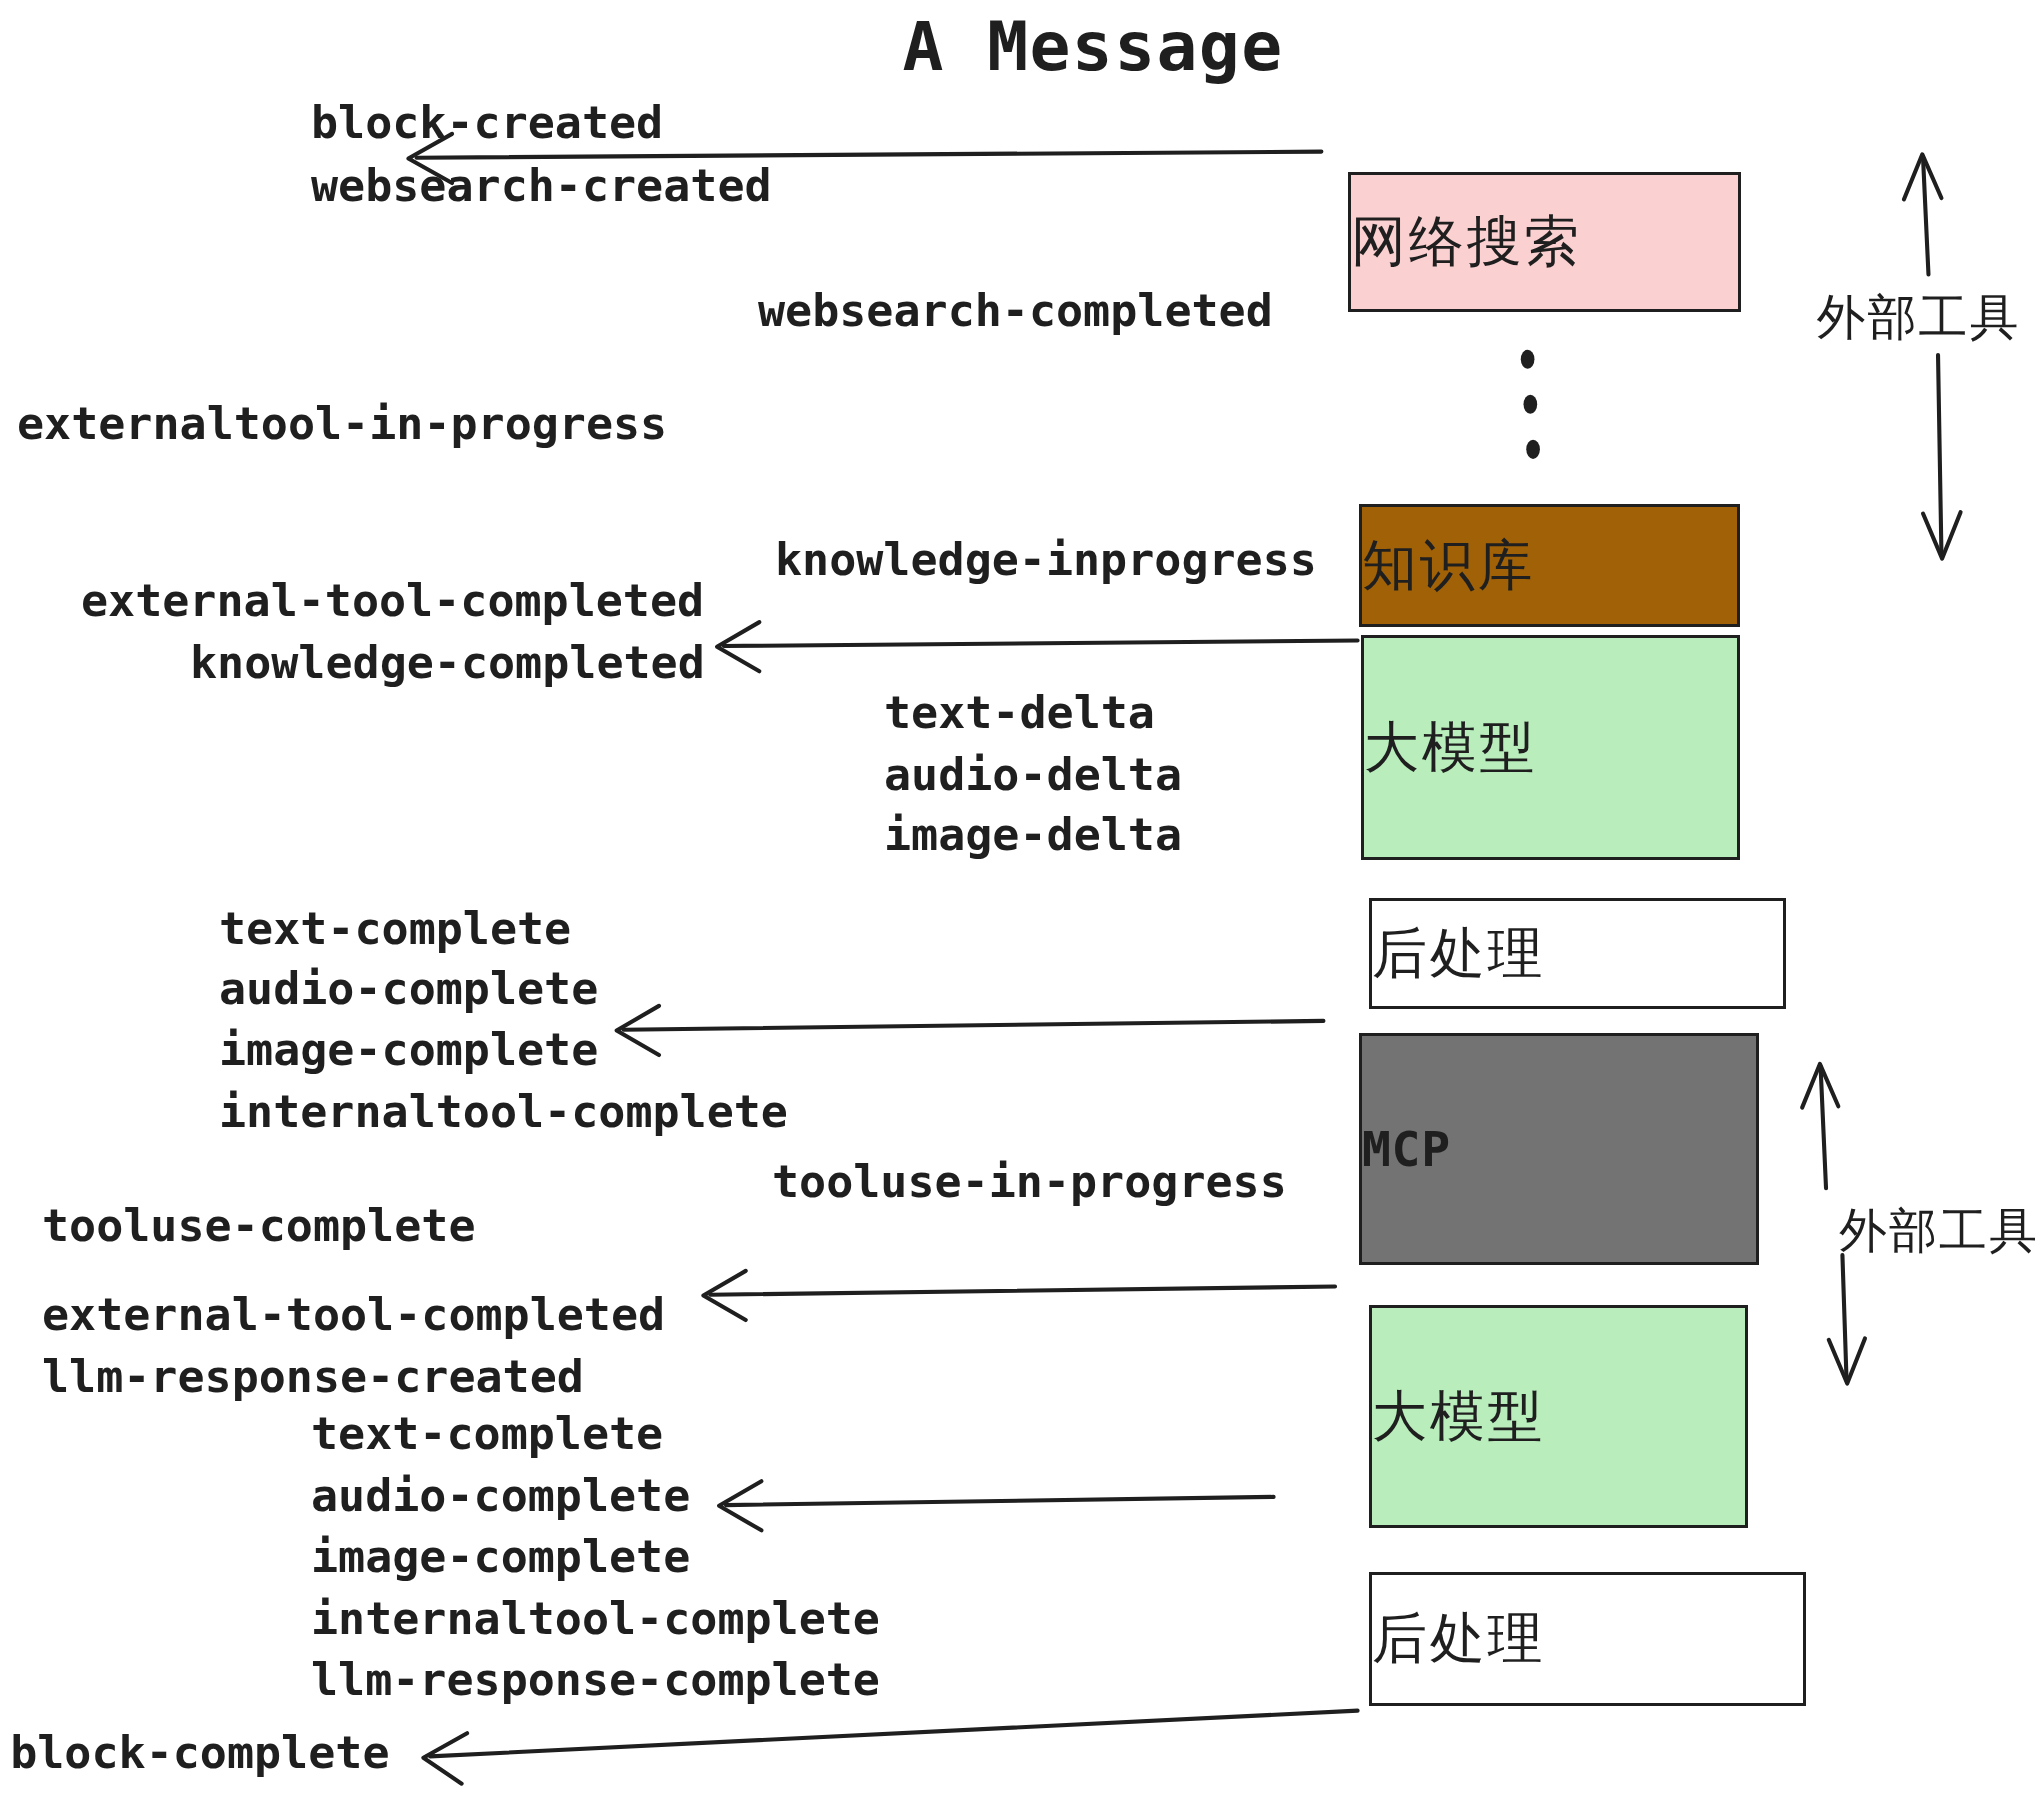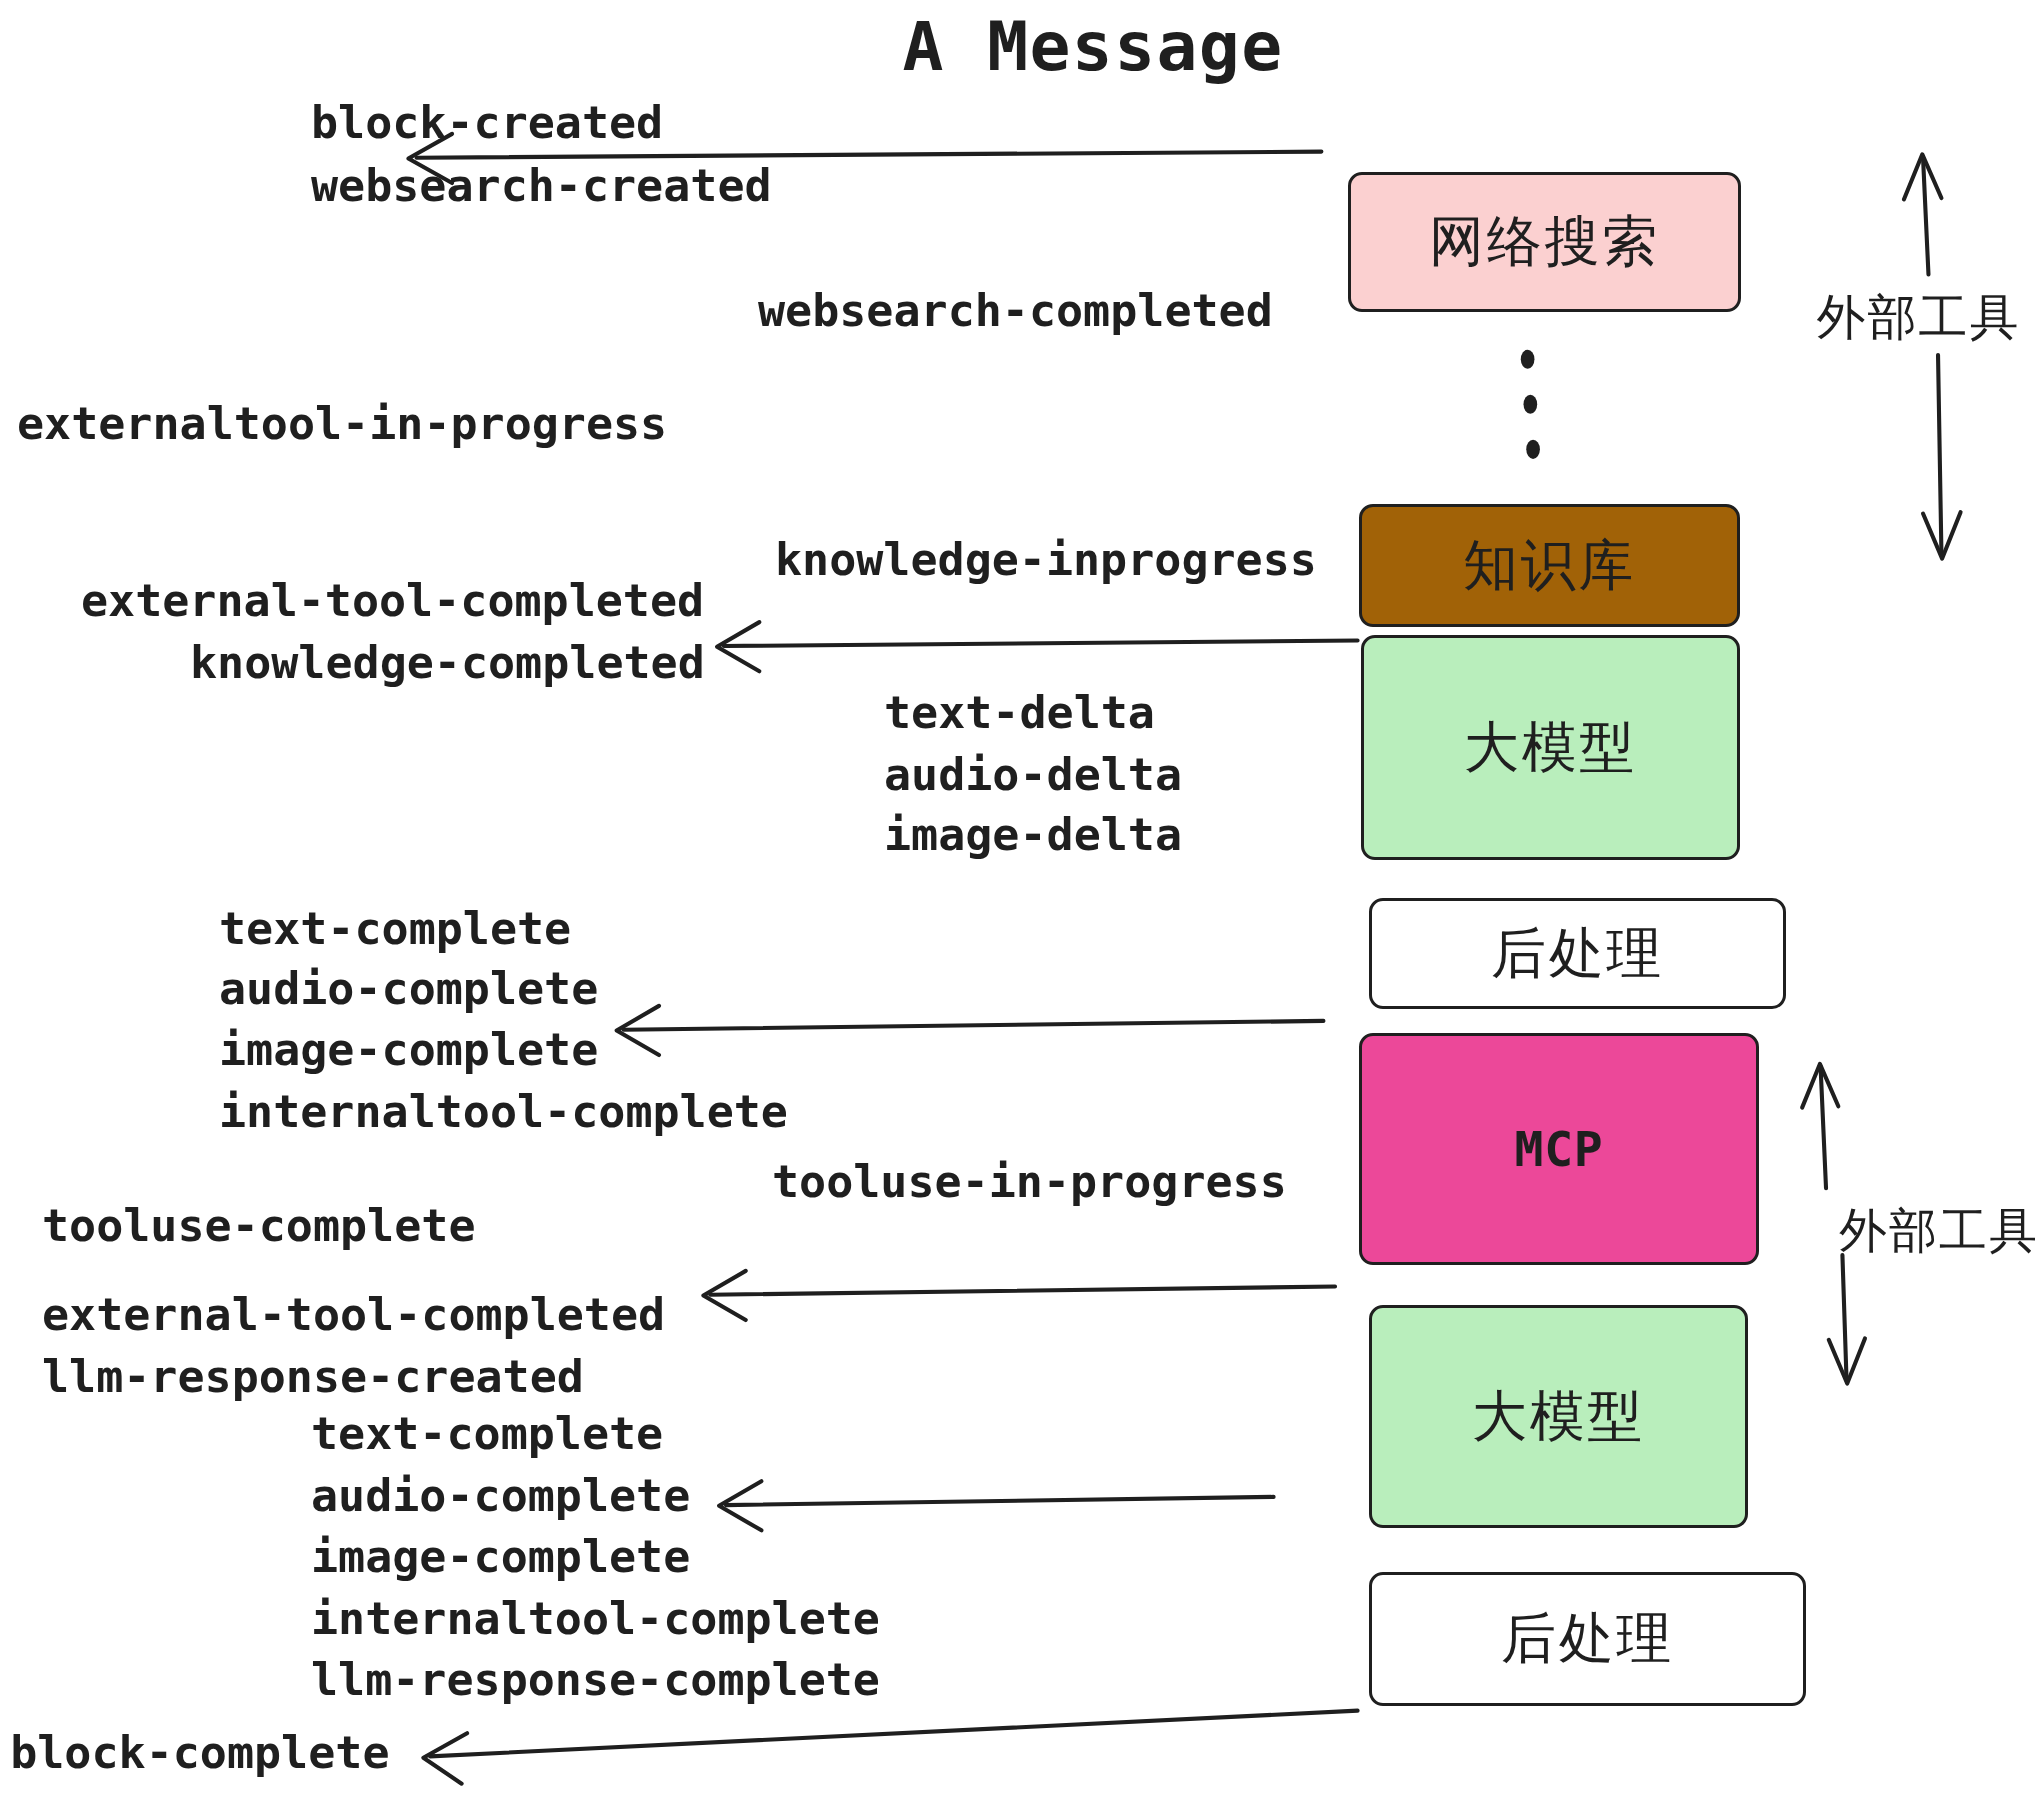--- a/index.html
+++ b/index.html
@@ -21,22 +21,22 @@
   }
   .ev{
     position:absolute;
     font-size:45px;font-weight:700;
     line-height:1.15;
     white-space:nowrap;
   }
   .box{
     position:absolute;
     border:3.4px solid #1f1f1f;
-    border-radius:14px;
-    display:flex;align-items:center;justify-content:center;
+    border-radius:0;
+    display:flex;align-items:center;
     box-sizing:border-box;
   }
   .box-label{
     font-family:"DejaVu Sans","Liberation Sans",sans-serif;
     font-size:55px;font-weight:500;
     letter-spacing:2.7px;
     white-space:nowrap;
   }
   .box-label.latin{
     font-family:"DejaVu Sans Mono","Liberation Mono",monospace;
@@ -153,21 +153,21 @@
   </div>
   <div class="box" style="left: 1359px; top: 504px; width: 381px; height: 123px; background: #a16207;">
     <span class="box-label">知识库</span>
   </div>
   <div class="box" style="left: 1361px; top: 635px; width: 379px; height: 225px; background: rgb(185, 238, 188);">
     <span class="box-label">大模型</span>
   </div>
   <div class="box" style="left: 1369px; top: 898px; width: 417px; height: 111px; background: rgb(255, 255, 255);">
     <span class="box-label">后处理</span>
   </div>
-  <div class="box" style="left: 1359px; top: 1033px; width: 400px; height: 232px; background: #ec4899;">
+  <div class="box" style="left: 1359px; top: 1033px; width: 400px; height: 232px; background: #737373;">
     <span class="box-label latin">MCP</span>
   </div>
   <div class="box" style="left: 1369px; top: 1305px; width: 379px; height: 223px; background: rgb(185, 238, 188);">
     <span class="box-label">大模型</span>
   </div>
   <div class="box" style="left: 1369px; top: 1572px; width: 437px; height: 134px; background: rgb(255, 255, 255);">
     <span class="box-label">后处理</span>
   </div>
 
   <div class="side-note" style="left:1809px;top:285px;width:219px;text-align:center">外部工具</div>

